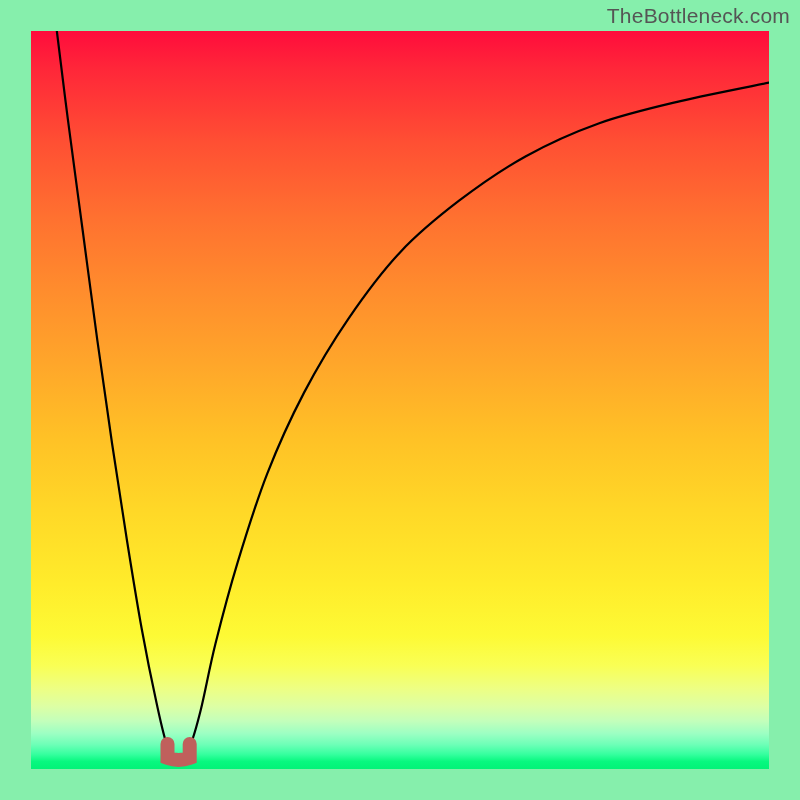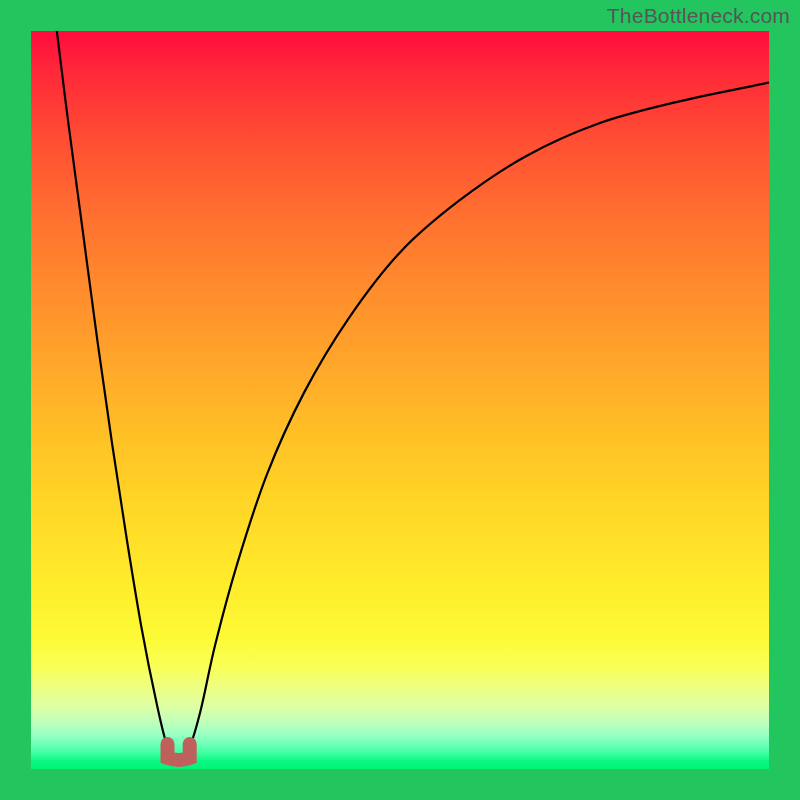--- a/index.html
+++ b/index.html
@@ -7,21 +7,21 @@
     padding: 0;
     width: 800px;
     height: 800px;
     overflow: hidden;
     font-family: Arial, Helvetica, sans-serif;
   }
   .frame {
     position: relative;
     width: 800px;
     height: 800px;
-    background: #22c55e;
+    background: #86efac;
   }
   .plot-area {
     position: absolute;
     left: 31px;
     top: 31px;
     width: 738px;
     height: 738px;
     overflow: hidden;
     background: linear-gradient(
       to bottom,

